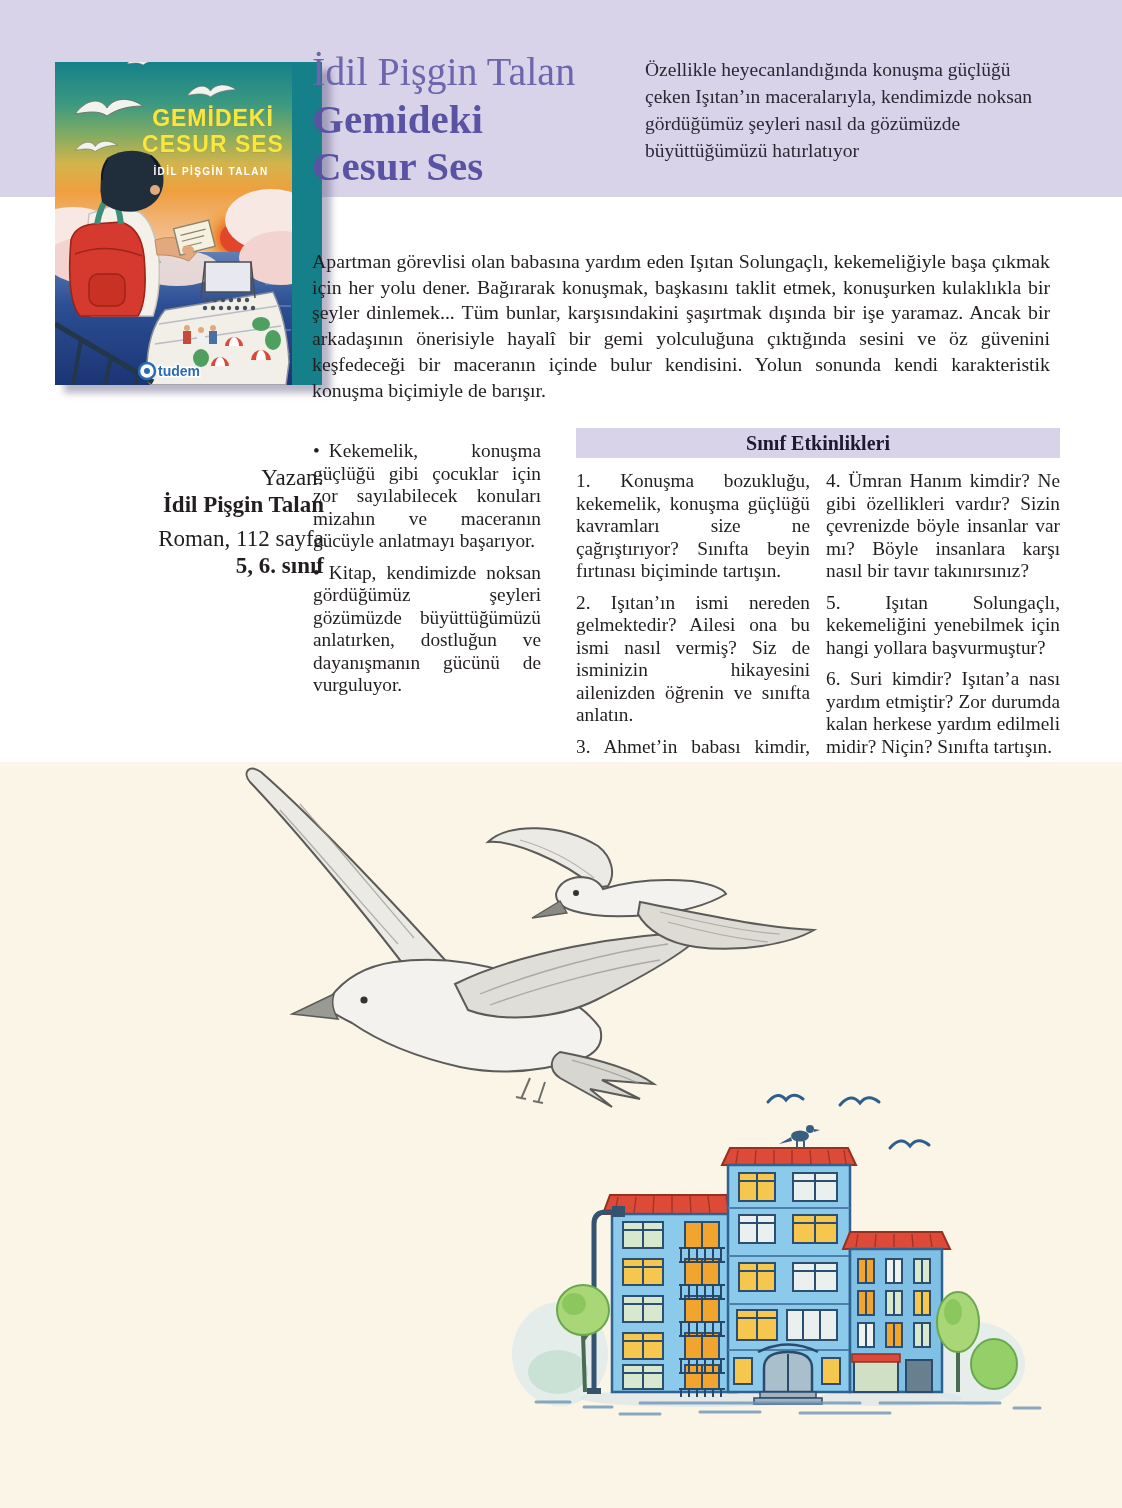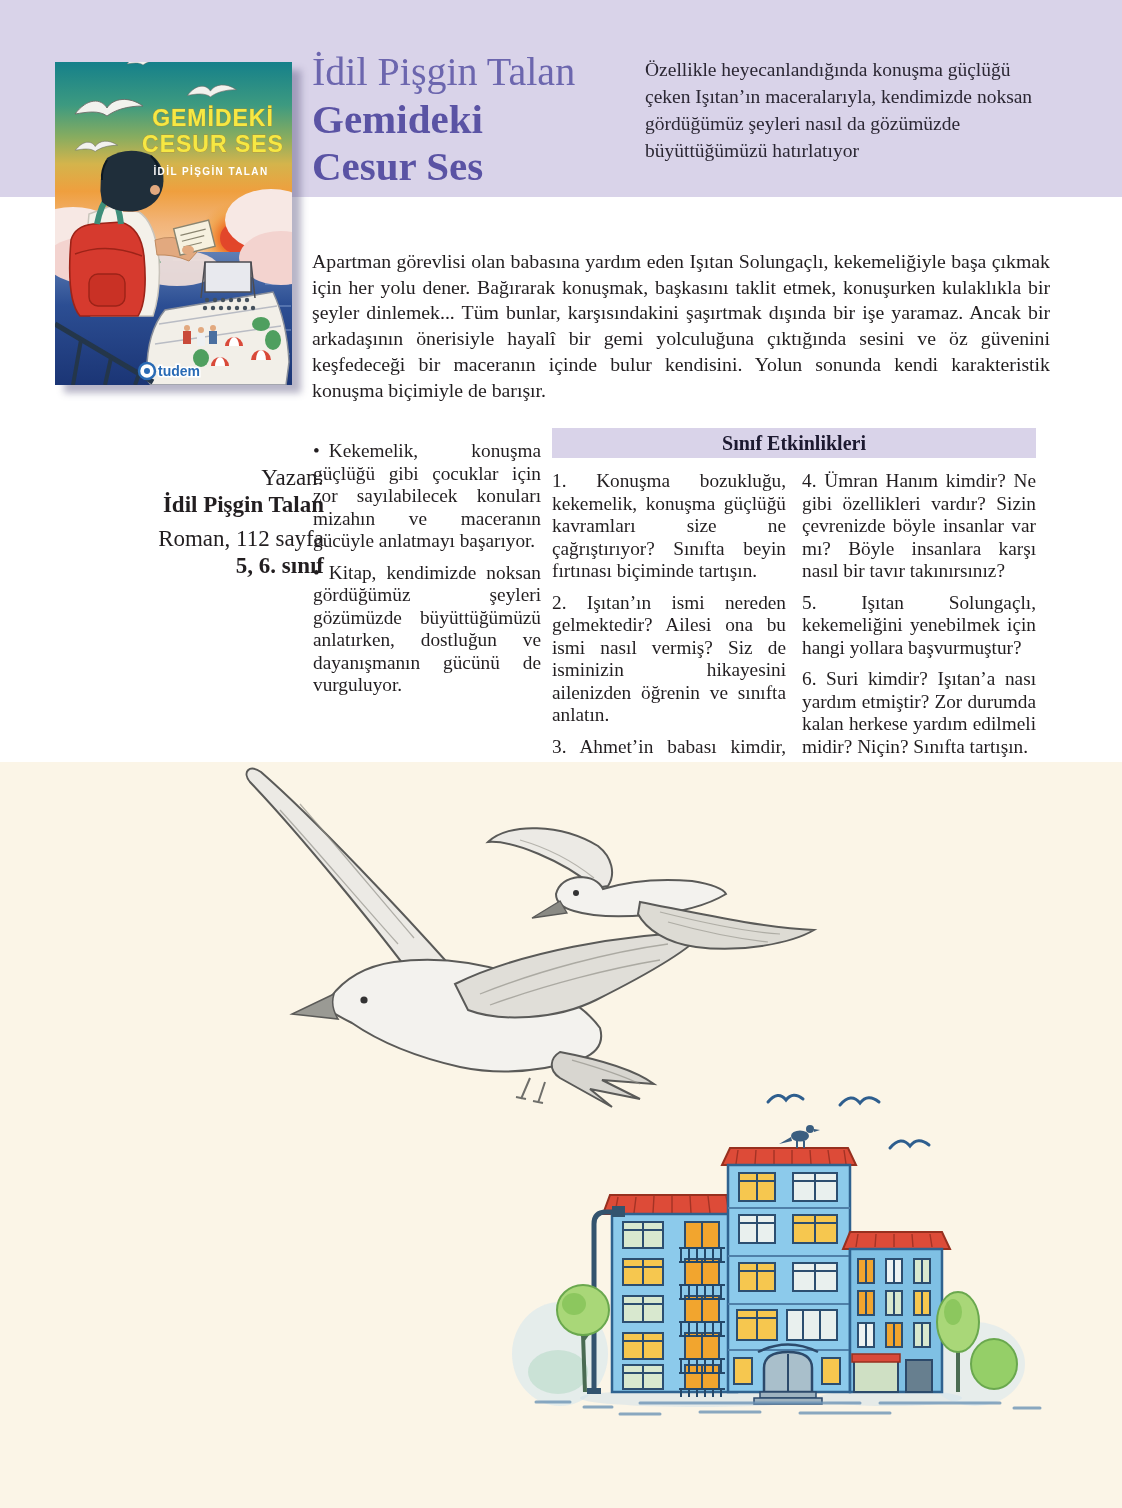--- a/index.html
+++ b/index.html
@@ -6,21 +6,21 @@
   .page{position:relative;width:1122px;height:1508px;background:#ffffff;overflow:hidden;
         font-family:"Liberation Serif",serif;color:#221e20;}
   
   .banner{position:absolute;left:0;top:0;width:1122px;height:197px;background:#d9d3e9;}
   .title-block{position:absolute;left:312px;top:48px;line-height:48px;}
   .title-author{font-size:40px;color:#6c66ae;}
   .title-bold{font-size:41px;font-weight:bold;color:#5a53a4;line-height:47px;}
   .banner-blurb{position:absolute;left:645px;top:56px;width:396px;font-size:19.5px;
                 line-height:27px;color:#2b2733;}
   
-  .cover{position:absolute;left:55px;top:62px;width:237px;height:323px;
+  .cover{position:absolute;left:55px;top:62px;width:267px;height:323px;
          box-shadow:9px 8px 7px rgba(95,90,130,0.45);background:#15808a;text-align:right;}
   .cover svg{display:block;}
   .cover-title{font-family:"Liberation Sans",sans-serif;font-weight:bold;font-size:23px;
                letter-spacing:1px;fill:#f6e843;stroke:#c3821d;stroke-width:.5;paint-order:stroke;}
   .cover-author{font-family:"Liberation Sans",sans-serif;font-weight:bold;font-size:10px;
                 letter-spacing:1.4px;fill:#ffffff;}
   .cover-pub{font-family:"Liberation Sans",sans-serif;font-weight:bold;font-size:14px;
              fill:#2a6bb5;stroke:#ffffff;stroke-width:3;paint-order:stroke;}
   
   .description{position:absolute;left:312px;top:249px;width:738px;font-size:19.8px;
@@ -30,21 +30,21 @@
   .info .grp{margin-bottom:7px;}
   .bold{font-weight:bold;}
   
   .col-header{background:#d9d3e9;height:30px;line-height:30px;text-align:center;
               font-weight:bold;font-size:20px;color:#1c1930;}
   .features{position:absolute;left:313px;top:428px;width:228px;}
   .features-body{margin-top:12px;font-size:19.3px;line-height:22.5px;text-align:justify;
                  text-align-last:left;}
   .features-body p{margin:0 0 9px 0;}
   .bullet{margin-right:9px;}
-  .activities{position:absolute;left:552px;top:428px;width:484px;}
+  .activities{position:absolute;left:576px;top:428px;width:484px;}
   .activities-cols{margin-top:12px;display:flex;gap:16px;}
   .activities-cols .col{width:234px;font-size:19.3px;line-height:22.5px;text-align:justify;
                         text-align-last:left;}
   .activities-cols p{margin:0 0 9px 0;}
   
   .illustration{position:absolute;left:0;top:762px;width:1122px;height:746px;background:#fbf5e7;}
   .page-num{position:absolute;left:0;top:1437px;width:1122px;text-align:center;
             font-size:17.5px;color:#3a3633;}
 </style>
 </head>

